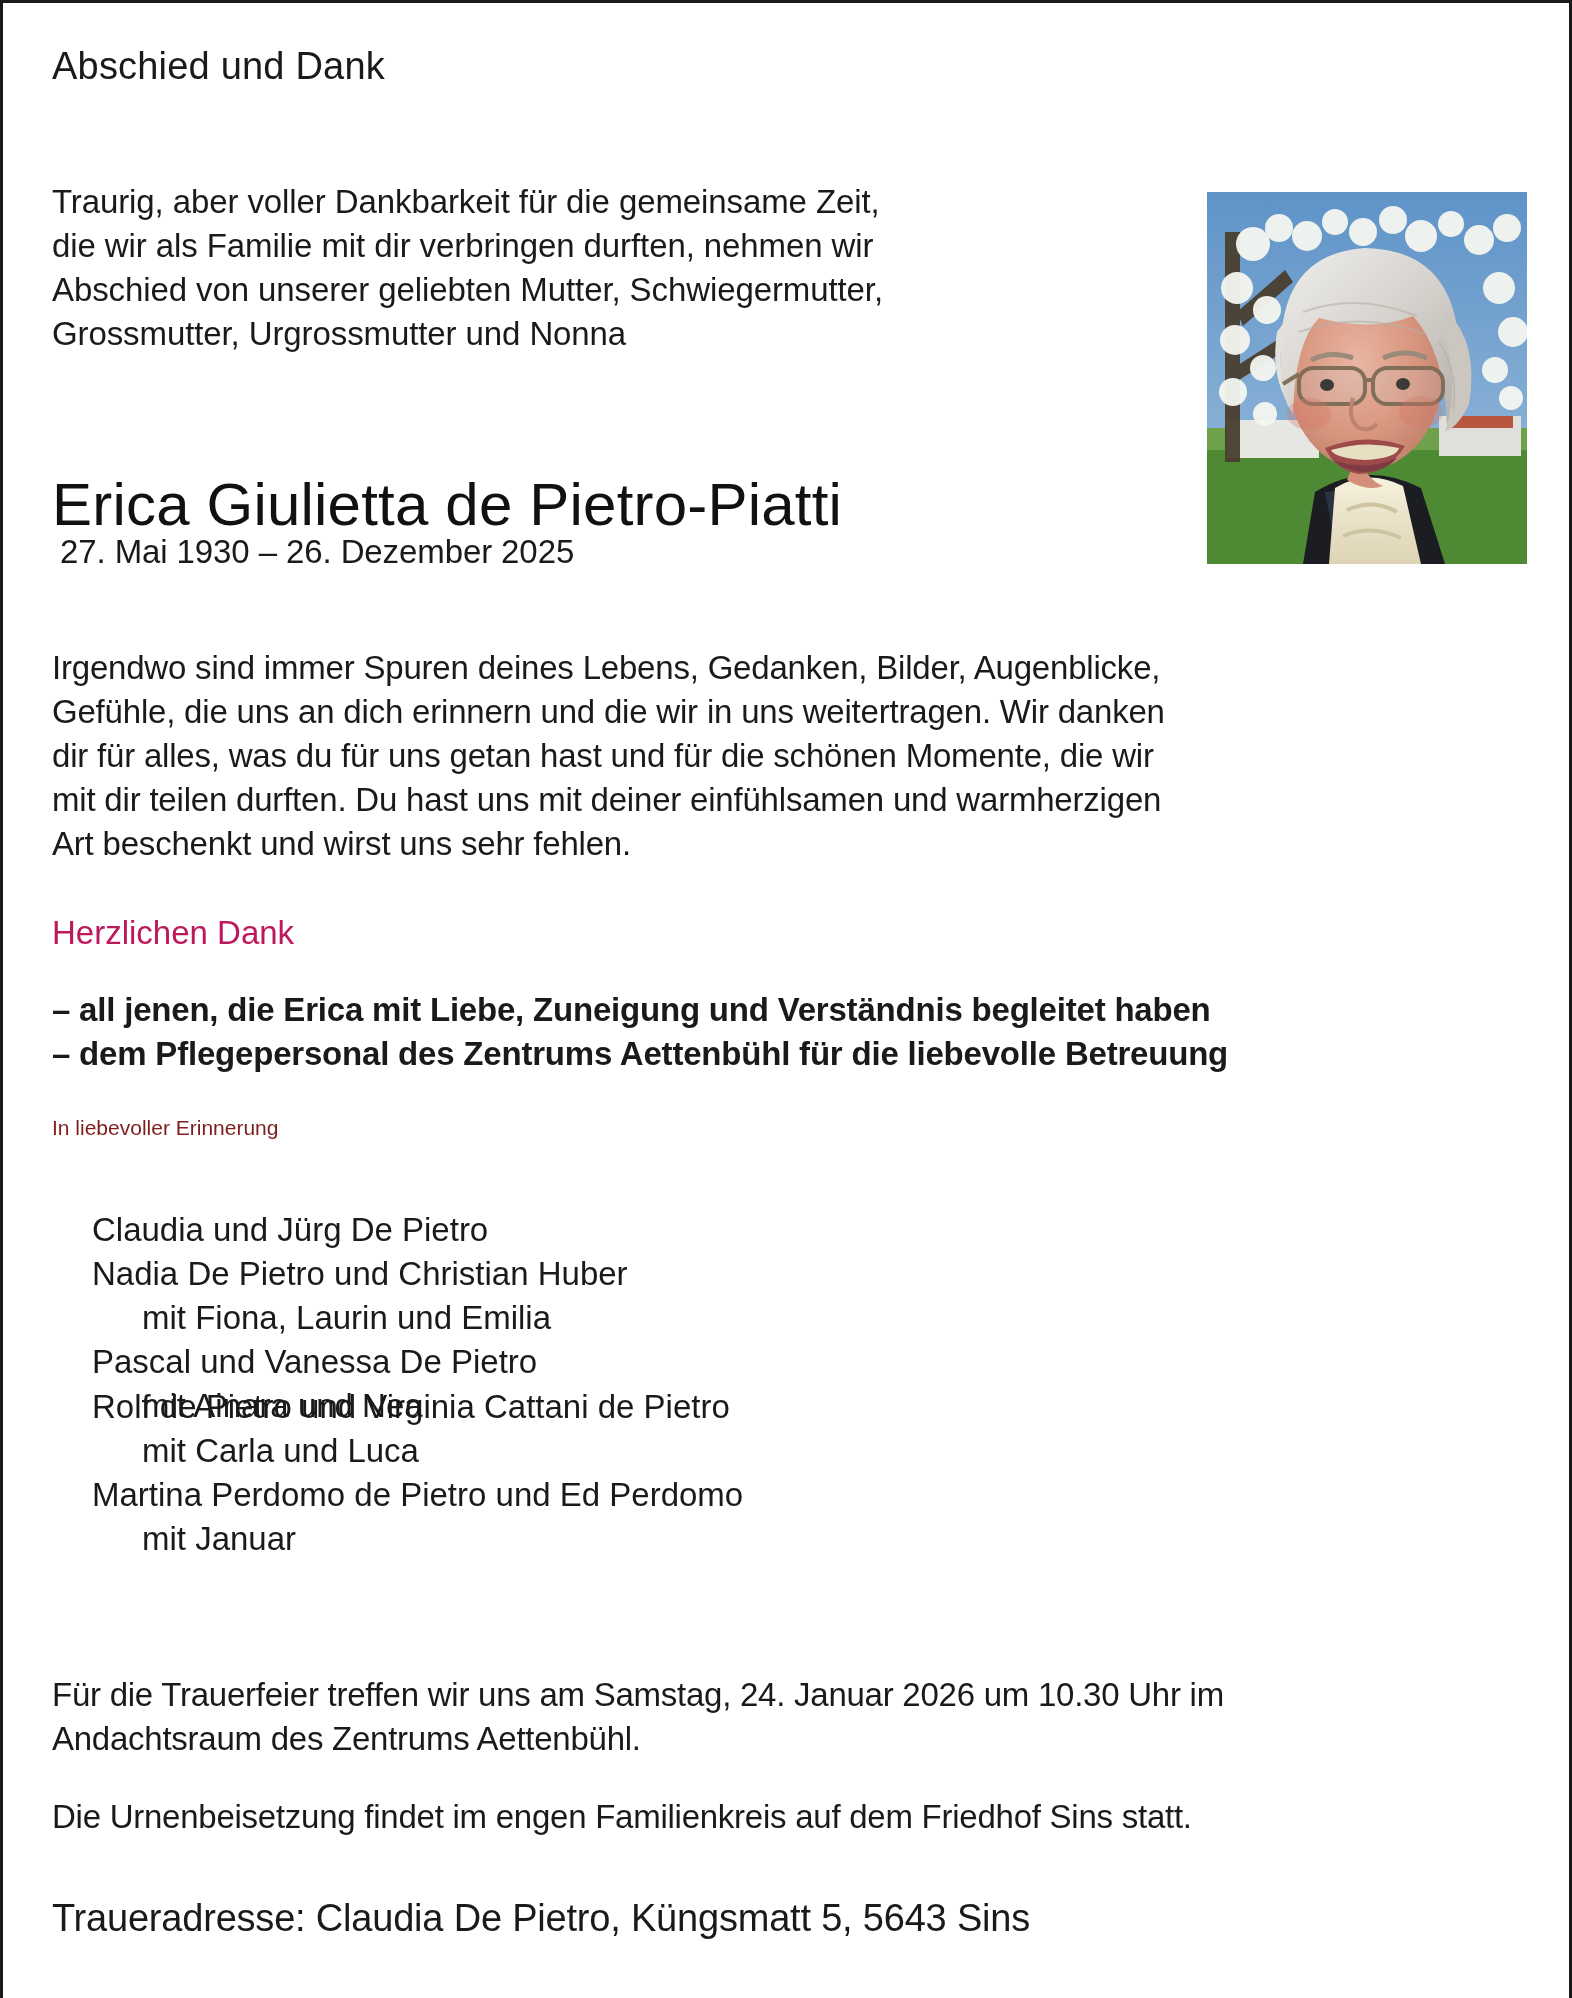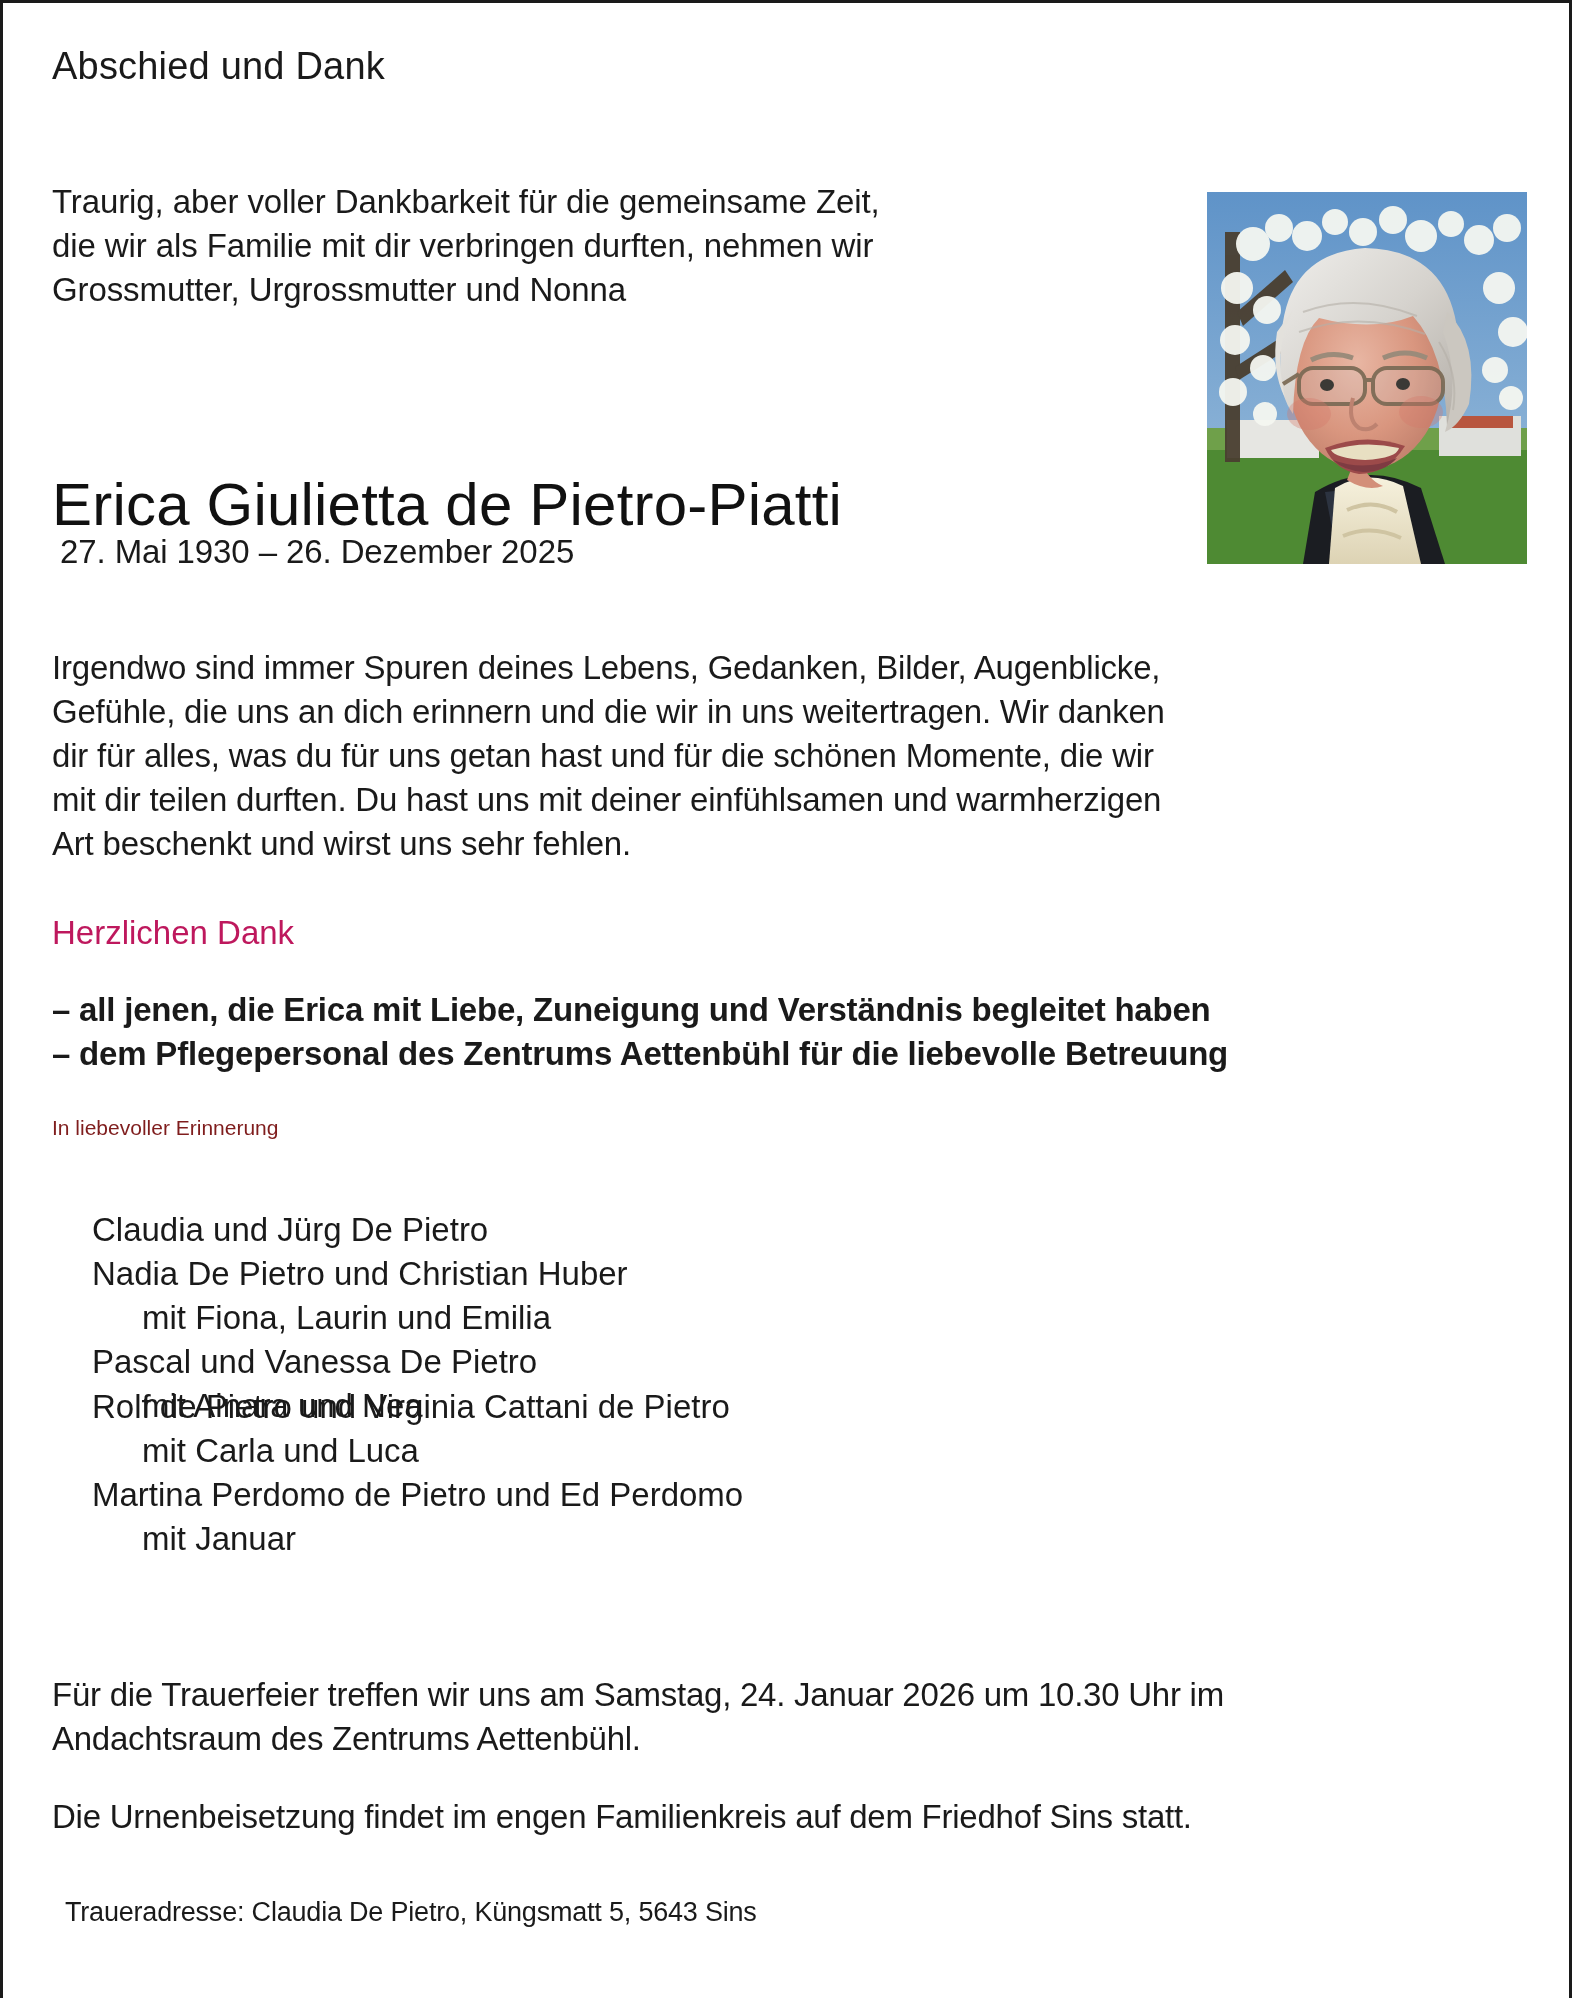--- a/index.html
+++ b/index.html
@@ -177,43 +177,44 @@
     top: 1795px;
     width: 1430px;
     font-size: 33px;
     line-height: 44px;
     letter-spacing: -0.25px;
     color: #1a1a1a;
   }
 
   .address {
     position: absolute;
-    left: 13px;
+    left: 0;
     top: 1897px;
-    font-size: 27px;
+    font-size: 38px;
     letter-spacing: -0.2px;
     color: #1a1a1a;
   }
 </style>
 </head>
 <body>
 
 <div class="page">
 
   <div class="border-top"></div>
   <div class="border-left"></div>
   <div class="border-right"></div>
 
   <div class="content">
 
     <div class="heading">Abschied und Dank</div>
 
     <div class="intro">
       <div>Traurig, aber voller Dankbarkeit für die gemeinsame Zeit,</div>
       <div>die wir als Familie mit dir verbringen durften, nehmen wir</div>
+      <div>Abschied von unserer geliebten Mutter, Schwiegermutter,</div>
       <div>Grossmutter, Urgrossmutter und Nonna</div>
     </div>
 
     <div class="photo">
       <svg width="320" height="372" viewBox="0 0 320 372">
         <defs>
           <linearGradient id="skyG" x1="0" y1="0" x2="0" y2="1">
             <stop offset="0%" stop-color="#5f93c8"></stop>
             <stop offset="100%" stop-color="#9dbfdc"></stop>
           </linearGradient>

